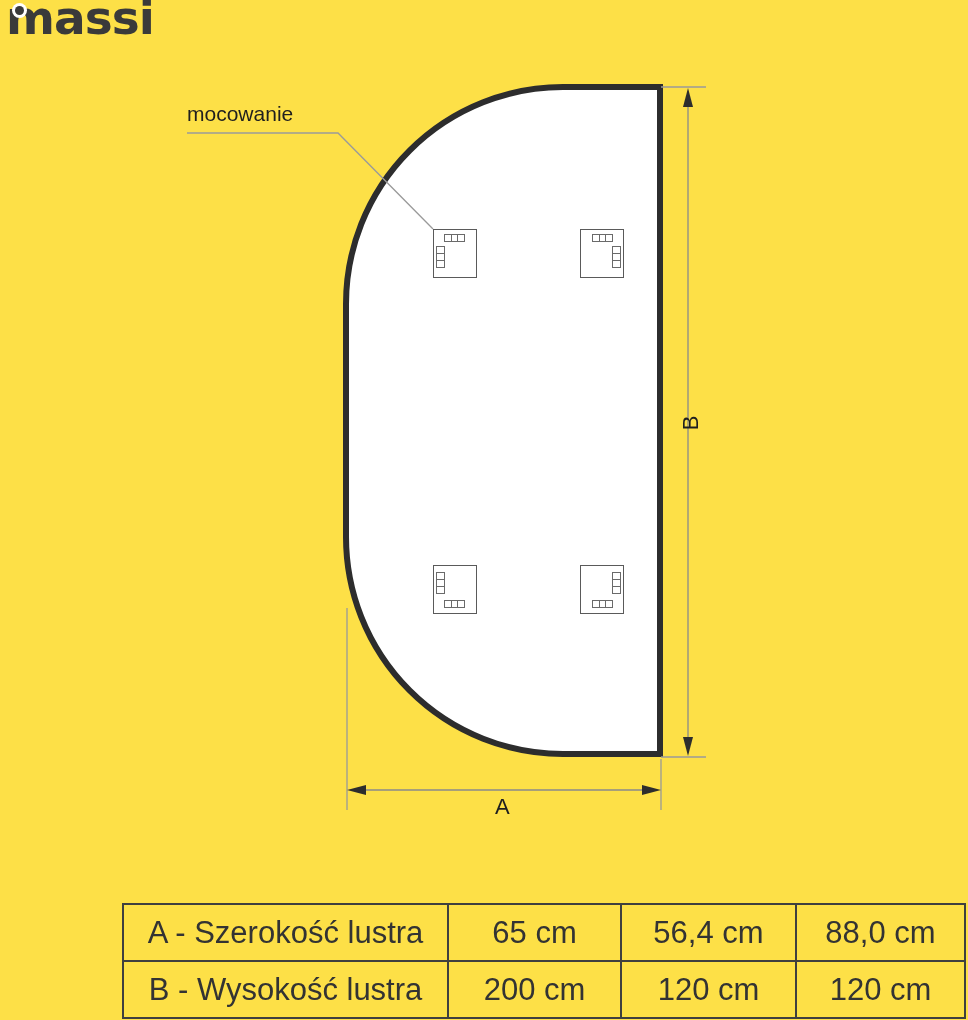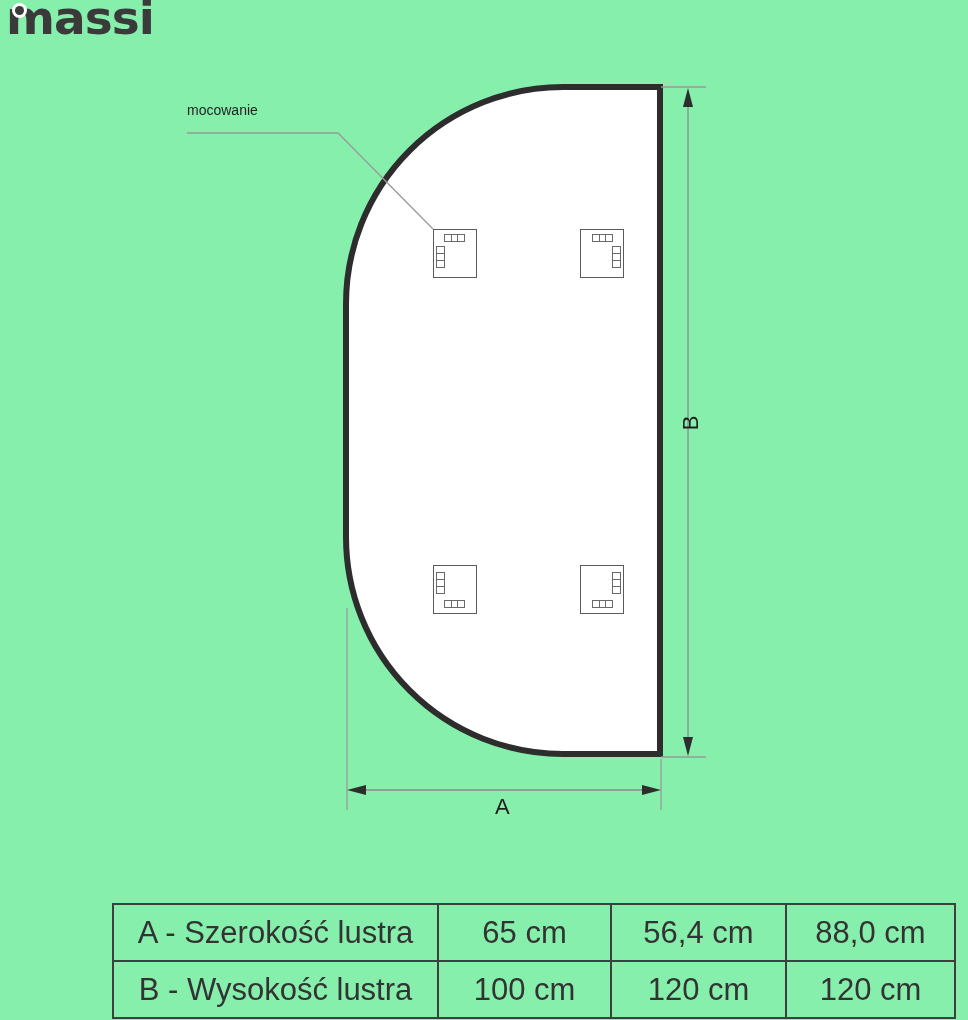--- a/index.html
+++ b/index.html
@@ -1,17 +1,17 @@
 <!DOCTYPE html>
 <html><head>
 <meta charset="utf-8">
 <style>
   html,body{margin:0;padding:0;background:#ffffff;}
   #canvas{
-    position:relative;width:968px;height:1020px;background:#86efac;overflow:hidden;
+    position:relative;width:968px;height:1020px;background:#fde047;overflow:hidden;
     font-family:"Liberation Sans",sans-serif;color:#333;
   }
   
   .logo{position:absolute;left:6px;top:-6px;}
   .logo-text{
     font-family:"DejaVu Sans",sans-serif;font-weight:700;font-size:47px;
     letter-spacing:-1px;color:#3a3a3a;line-height:1;
   }
   .logo-dot{
     position:absolute;left:9px;top:12px;width:9px;height:9px;border-radius:50%;
@@ -32,28 +32,28 @@
   .bracket-tr{left:580px;top:229px;}
   .bracket-bl{left:433px;top:565px;}
   .bracket-br{left:580px;top:565px;}
   .strip{position:absolute;box-sizing:border-box;border:1px solid #6a6a6a;display:flex;background:#fff;}
   .strip-h{width:21px;height:8px;flex-direction:row;}
   .strip-v{width:9px;height:22px;flex-direction:column;}
   .strip > i{flex:1;display:block;}
   .strip-h > i + i{border-left:1px solid #6a6a6a;}
   .strip-v > i + i{border-top:1px solid #6a6a6a;}
   .diagram-label{
-    position:absolute;font-size:14px;color:#1f1f1f;line-height:1;white-space:nowrap;
+    position:absolute;font-size:21px;color:#1f1f1f;line-height:1;white-space:nowrap;
   }
   .label-mocowanie{left:187px;top:103px;}
   .label-a{left:495px;top:796px;font-size:22px;}
   .label-b{left:684px;top:412px;font-size:22px;transform:rotate(-90deg);transform-origin:center;}
   
   .dim-table{
-    position:absolute;left:112px;top:903px;width:842px;height:113px;
+    position:absolute;left:122px;top:903px;width:842px;height:113px;
     border-collapse:collapse;table-layout:fixed;
   }
   .dim-table td{
     border:2.5px solid #3f3f3f;text-align:center;vertical-align:middle;
     font-size:31px;color:#333;padding:0;height:55px;
   }
 </style>
 </head>
 <body>
 
@@ -147,20 +147,20 @@
     </colgroup>
     <tbody>
       <tr>
         <td>A - Szerokość lustra</td>
         <td>65 cm</td>
         <td>56,4 cm</td>
         <td>88,0 cm</td>
       </tr>
       <tr>
         <td>B - Wysokość lustra</td>
-        <td>100 cm</td>
+        <td>200 cm</td>
         <td>120 cm</td>
         <td>120 cm</td>
       </tr>
     </tbody>
   </table>
 
 </div>
 
 </body></html>

